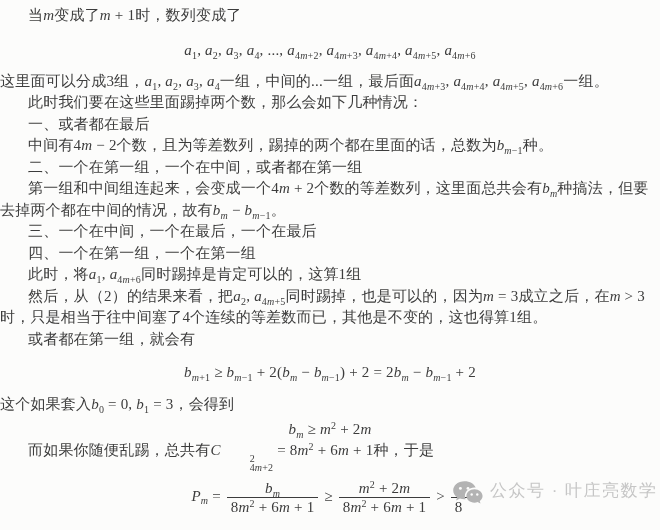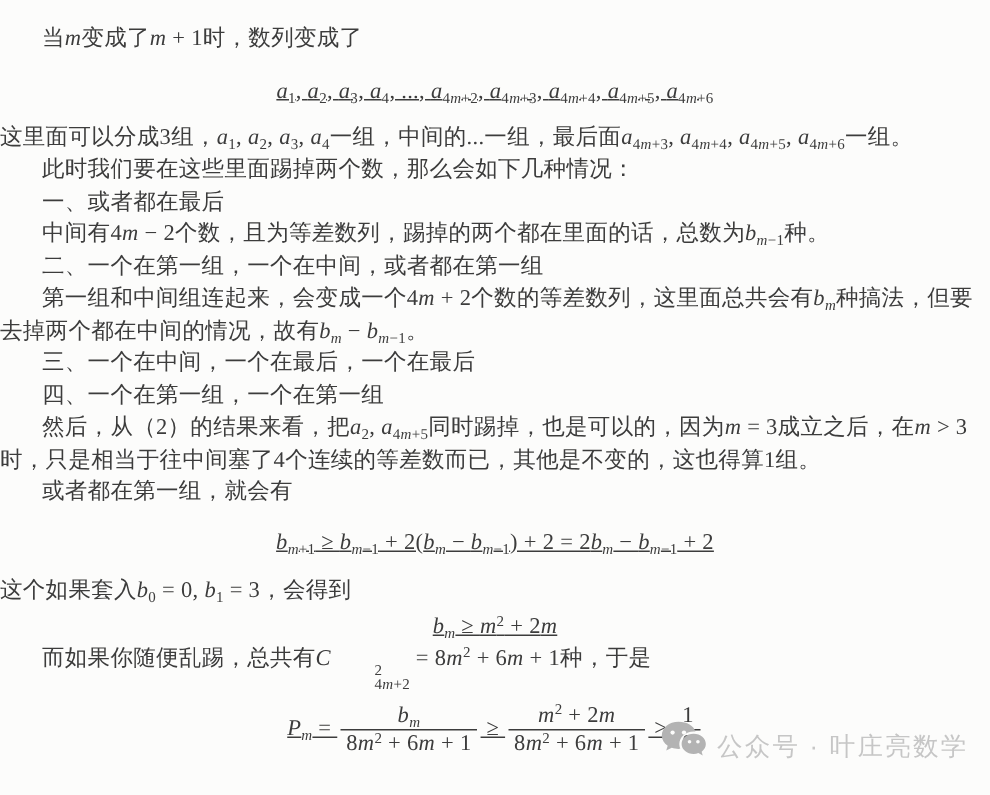--- a/index.html
+++ b/index.html
@@ -4,42 +4,42 @@
 <style>
   html, body { margin:0; padding:0; }
   body {
     width:660px; height:530px;
     background:#fcfcfb;
     font-family:"Liberation Serif","DejaVu Serif",serif;
     color:#3c3c3c;
     font-size:15px;
     overflow:hidden;
   }
-  .page { position:relative; width:660px; height:530px; box-sizing:border-box; padding-top:16px; overflow:hidden; }
+  .page { position:relative; width:660px; height:530px; box-sizing:border-box; padding-top:5px; overflow:hidden; }
   p.para { margin:0; line-height:21.5px; letter-spacing:0.2px; }
   p.indent { text-indent:28px; }
-  .formula { text-align:center; line-height:21px; letter-spacing:0.2px;text-decoration:underline; }
+  .formula { text-align:center; line-height:21px; letter-spacing:0.2px; }
   .f1 { margin:13px 0 10px 0; }
   .f2 { margin:12px 0 11px 0;text-align:center; }
   .f3 { margin:3px 0 0 0; }
   .f4 { margin:7px 0 0 0; }
   i.mv { font-style:italic; font-family:"Liberation Serif","DejaVu Serif",serif; }
   sub { font-size:10px; vertical-align:-3.5px; line-height:0; }
   sup { font-size:10px; vertical-align:5px; line-height:0; }
   sub i.mv, sup i.mv, .stack i.mv { font-size:inherit; }
   .stack {
     display:inline-flex; flex-direction:column; align-items:flex-start;
     font-size:10px; line-height:9px; vertical-align:-7px; margin-left:1px;
   }
   .frac { display:inline-block; vertical-align:middle; text-align:center; line-height:18px; margin:0 2px; }
   .frac .num { display:block; padding:0 4px; }
   .frac .den { display:block; border-top:1px solid #3c3c3c; padding:0 4px; }
   .watermark {
-    position:absolute; left:440px; top:479px;
-    display:flex; align-items:flex-end; gap:6px;
+    position:absolute; left:452px; top:479px;
+    display:flex; align-items:flex-start; gap:6px;
     pointer-events:none;
   }
   .wm-icon { display:inline-block; width:32px; height:30px; }
   .wm-text {
     font-family:"Liberation Sans","DejaVu Sans",sans-serif;
     font-size:17px; color:#c6c6c6; letter-spacing:1.5px; white-space:nowrap;
   }
 </style>
 </head>
 <body>
@@ -48,20 +48,21 @@
   <p class="para indent">当<i class="mv">m</i>变成了<i class="mv">m</i> + 1时，数列变成了</p>
   <div class="formula f1"><i class="mv">a</i><sub>1</sub>, <i class="mv">a</i><sub>2</sub>, <i class="mv">a</i><sub>3</sub>, <i class="mv">a</i><sub>4</sub>, ..., <i class="mv">a</i><sub>4<i class="mv">m</i>+2</sub>, <i class="mv">a</i><sub>4<i class="mv">m</i>+3</sub>, <i class="mv">a</i><sub>4<i class="mv">m</i>+4</sub>, <i class="mv">a</i><sub>4<i class="mv">m</i>+5</sub>, <i class="mv">a</i><sub>4<i class="mv">m</i>+6</sub></div>
   <p class="para">这里面可以分成3组，<i class="mv">a</i><sub>1</sub>, <i class="mv">a</i><sub>2</sub>, <i class="mv">a</i><sub>3</sub>, <i class="mv">a</i><sub>4</sub>一组，中间的...一组，最后面<i class="mv">a</i><sub>4<i class="mv">m</i>+3</sub>, <i class="mv">a</i><sub>4<i class="mv">m</i>+4</sub>, <i class="mv">a</i><sub>4<i class="mv">m</i>+5</sub>, <i class="mv">a</i><sub>4<i class="mv">m</i>+6</sub>一组。</p>
   <p class="para indent">此时我们要在这些里面踢掉两个数，那么会如下几种情况：</p>
   <p class="para indent">一、或者都在最后</p>
   <p class="para indent">中间有4<i class="mv">m</i> − 2个数，且为等差数列，踢掉的两个都在里面的话，总数为<i class="mv">b</i><sub><i class="mv">m</i>−1</sub>种。</p>
   <p class="para indent">二、一个在第一组，一个在中间，或者都在第一组</p>
   <p class="para indent">第一组和中间组连起来，会变成一个4<i class="mv">m</i> + 2个数的等差数列，这里面总共会有<i class="mv">b</i><sub><i class="mv">m</i></sub>种搞法，但要去掉两个都在中间的情况，故有<i class="mv">b</i><sub><i class="mv">m</i></sub> − <i class="mv">b</i><sub><i class="mv">m</i>−1</sub>。</p>
   <p class="para indent">三、一个在中间，一个在最后，一个在最后</p>
   <p class="para indent">四、一个在第一组，一个在第一组</p>
+  <p class="para indent">此时，将<i class="mv">a</i><sub>1</sub>, <i class="mv">a</i><sub>4<i class="mv">m</i>+6</sub>同时踢掉是肯定可以的，这算1组</p>
   <p class="para indent">然后，从（2）的结果来看，把<i class="mv">a</i><sub>2</sub>, <i class="mv">a</i><sub>4<i class="mv">m</i>+5</sub>同时踢掉，也是可以的，因为<i class="mv">m</i> = 3成立之后，在<i class="mv">m</i> &gt; 3时，只是相当于往中间塞了4个连续的等差数而已，其他是不变的，这也得算1组。</p>
   <p class="para indent">或者都在第一组，就会有</p>
   <div class="formula f2"><i class="mv">b</i><sub><i class="mv">m</i>+1</sub> ≥ <i class="mv">b</i><sub><i class="mv">m</i>−1</sub> + 2(<i class="mv">b</i><sub><i class="mv">m</i></sub> − <i class="mv">b</i><sub><i class="mv">m</i>−1</sub>) + 2 = 2<i class="mv">b</i><sub><i class="mv">m</i></sub> − <i class="mv">b</i><sub><i class="mv">m</i>−1</sub> + 2</div>
   <p class="para">这个如果套入<i class="mv">b</i><sub>0</sub> = 0, <i class="mv">b</i><sub>1</sub> = 3，会得到</p>
   <div class="formula f3"><i class="mv">b</i><sub><i class="mv">m</i></sub> ≥ <i class="mv">m</i><sup>2</sup> + 2<i class="mv">m</i></div>
   <p class="para indent">而如果你随便乱踢，总共有<i class="mv">C</i><span class="stack">
         <span>2</span>
         <span>4<i class="mv">m</i>+2</span>
       </span> = 8<i class="mv">m</i><sup>2</sup> + 6<i class="mv">m</i> + 1种，于是</p>
   <div class="formula f4"><i class="mv">P</i><sub><i class="mv">m</i></sub> = <span class="frac"><span class="num"><i class="mv">b</i><sub><i class="mv">m</i></sub></span><span class="den">8<i class="mv">m</i><sup>2</sup> + 6<i class="mv">m</i> + 1</span></span> ≥ <span class="frac"><span class="num"><i class="mv">m</i><sup>2</sup> + 2<i class="mv">m</i></span><span class="den">8<i class="mv">m</i><sup>2</sup> + 6<i class="mv">m</i> + 1</span></span> &gt; <span class="frac"><span class="num">1</span><span class="den">8</span></span></div>

